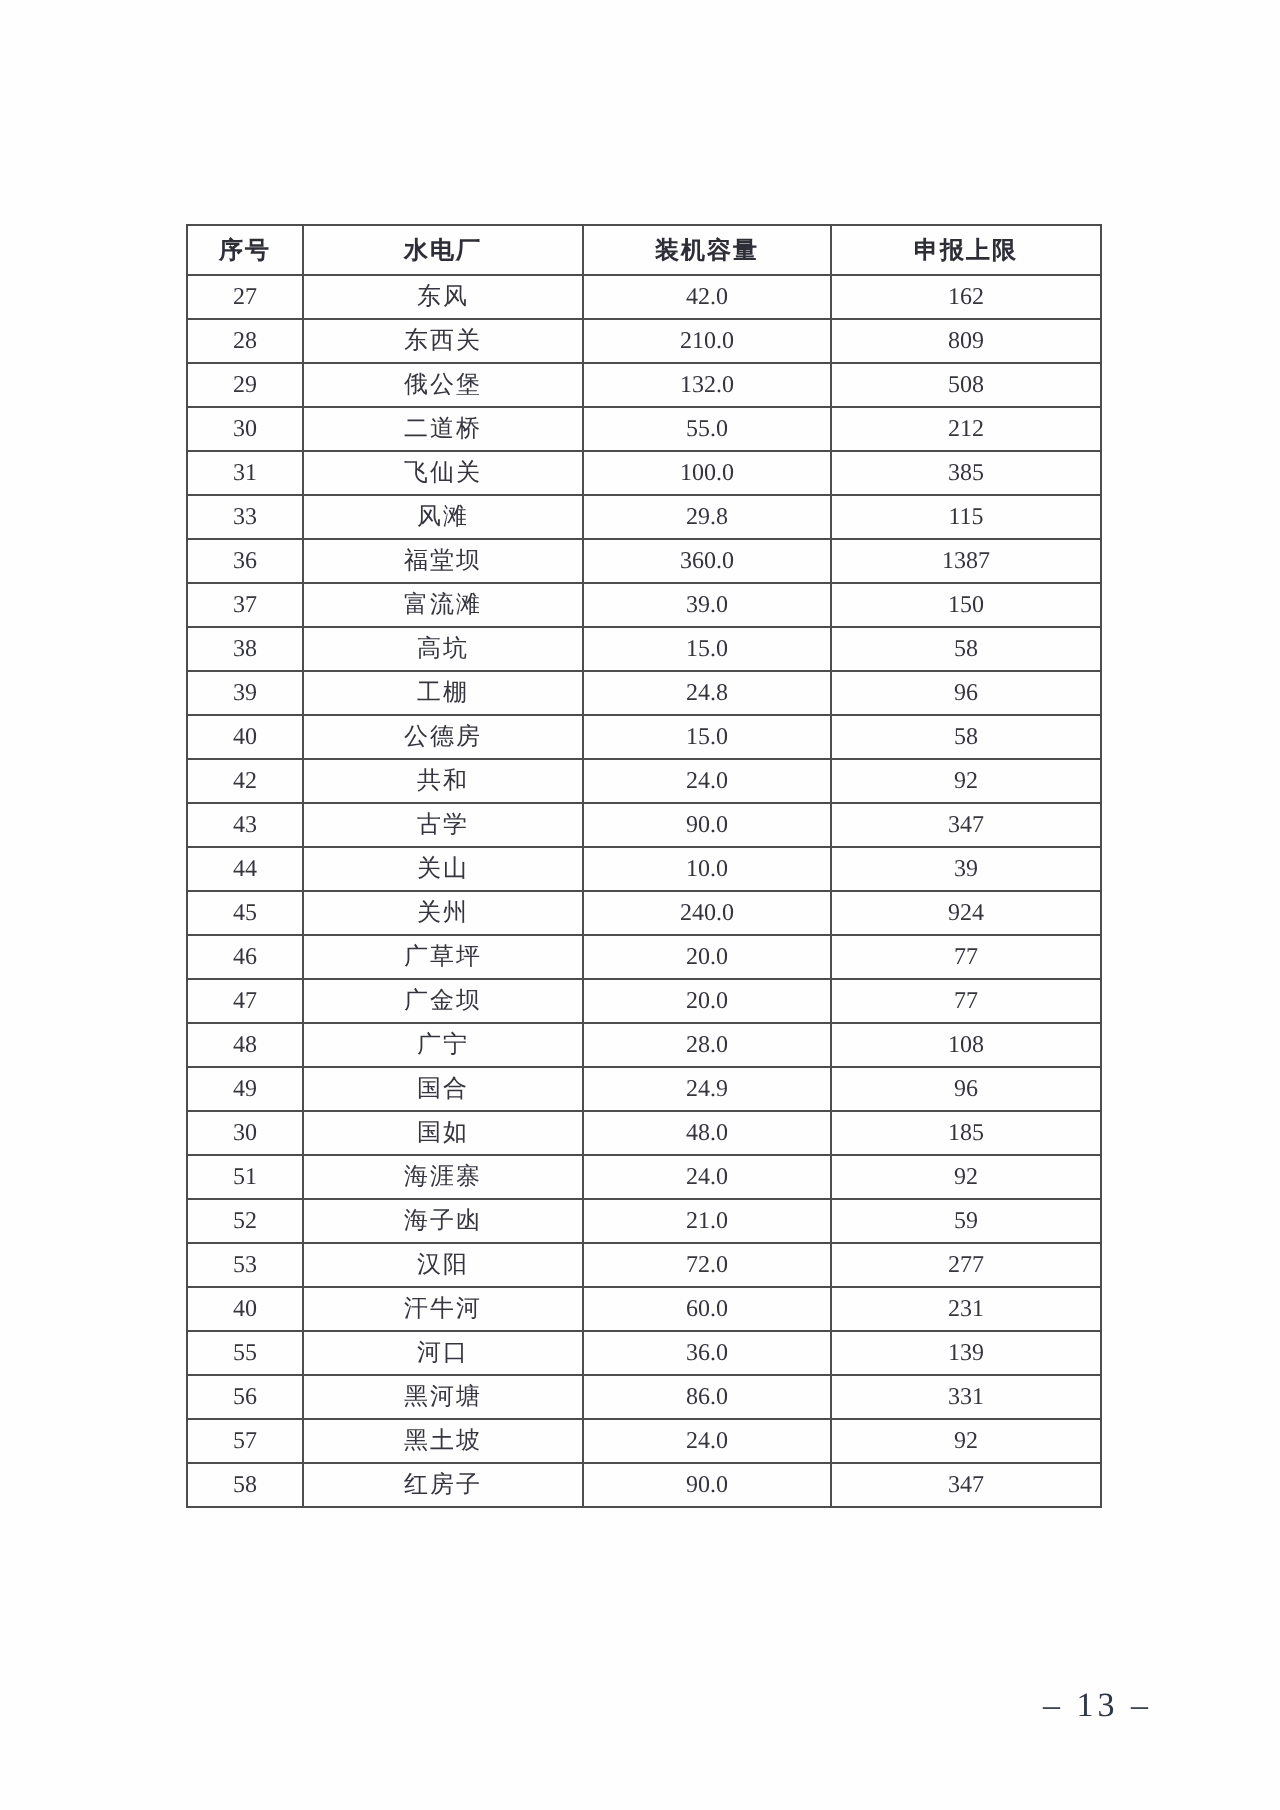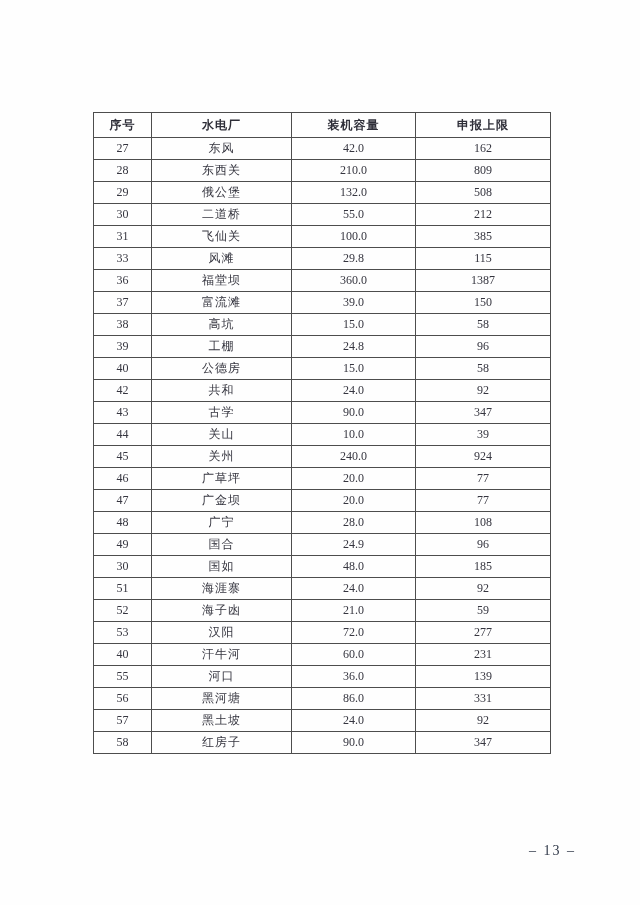--- a/index.html
+++ b/index.html
@@ -51,21 +51,21 @@
   }
   table.doc-table td:nth-child(2) {
     letter-spacing: 1px;
     margin-top: 24px;
   }
   .page-number {
     position: absolute;
     top: 843px;
     right: 80px;
     font-family: "Liberation Serif", "DejaVu Serif", serif;
-    font-size: 14px;
+    font-size: 17px;
     color: #2f3747;
     letter-spacing: 2px;
   }
 </style>
 </head>
 <body>
 
 <div class="page">
 
   <table class="doc-table">

